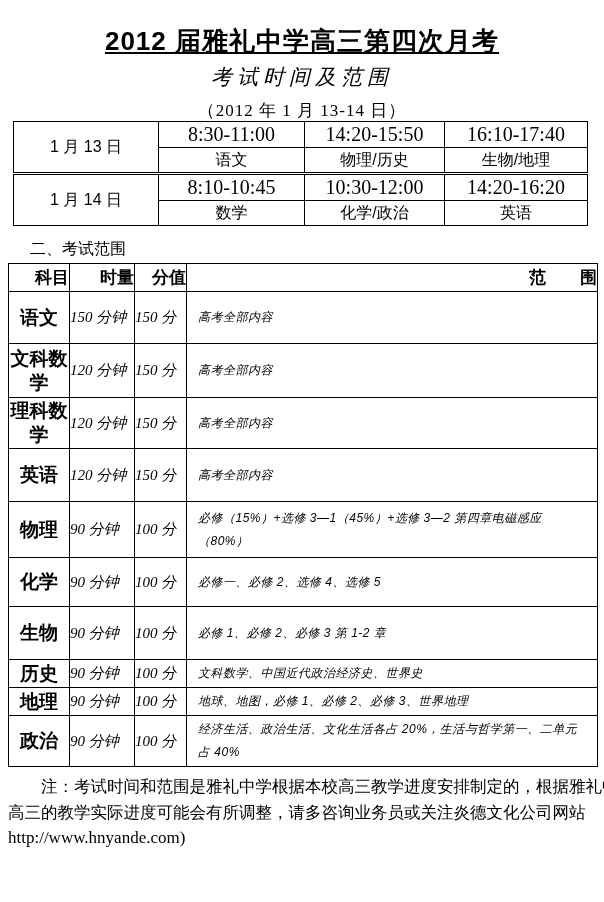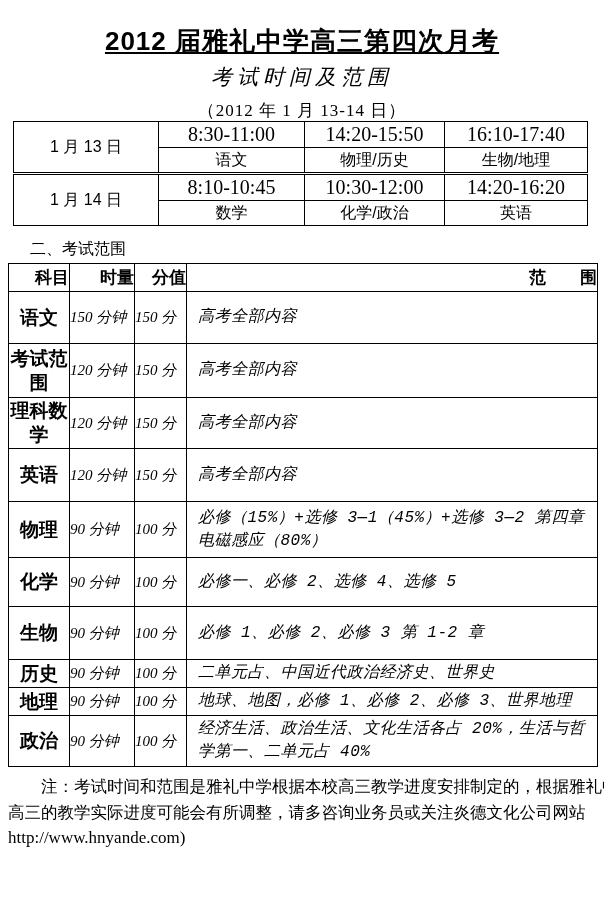--- a/index.html
+++ b/index.html
@@ -76,25 +76,25 @@
     font-family: "Liberation Sans", sans-serif;
     font-size: 19px; font-weight: bold;
     text-align: center; line-height: 24px;
   }
   .t2 td.dur, .t2 td.score {
     font-family: "Liberation Serif", serif;
     font-style: italic;
     font-size: 15px; 
   }
   .t2 td.range {
-    font-family: Liberation Mono, monospace;
-    font-style: italic;
-    font-size: 16px;
+    font-family: Liberation Sans, sans-serif;
+    font-style: italic;
+    font-size: 12px;
     text-align: left;
-    padding: 2px 4px 2px 11px;
+    padding: 2px 15px 2px 11px;
     line-height: 23px;
     letter-spacing: 0.5px;
   }
   .t2 tr.h52 { height: 52px; }
   .t2 tr.h54 { height: 54px; }
   .t2 tr.h51 { height: 51px; }
   .t2 tr.h53 { height: 53px; }
   .t2 tr.h56 { height: 56px; }
   .t2 tr.h49 { height: 49px; }
   .t2 tr.h27 { height: 27px; }
@@ -173,21 +173,21 @@
         <th>分值</th>
         <th>范　　围</th>
       </tr>
       <tr class="h52">
         <td class="subj">语文</td>
         <td class="dur">150 分钟</td>
         <td class="score">150 分</td>
         <td class="range">高考全部内容</td>
       </tr>
       <tr class="h54">
-        <td class="subj">考试范围</td>
+        <td class="subj">文科数学</td>
         <td class="dur">120 分钟</td>
         <td class="score">150 分</td>
         <td class="range">高考全部内容</td>
       </tr>
       <tr class="h51">
         <td class="subj">理科数学</td>
         <td class="dur">120 分钟</td>
         <td class="score">150 分</td>
         <td class="range">高考全部内容</td>
       </tr>
@@ -212,21 +212,21 @@
       <tr class="h53">
         <td class="subj">生物</td>
         <td class="dur">90 分钟</td>
         <td class="score">100 分</td>
         <td class="range">必修 1、必修 2、必修 3 第 1-2 章</td>
       </tr>
       <tr class="h27">
         <td class="subj">历史</td>
         <td class="dur">90 分钟</td>
         <td class="score">100 分</td>
-        <td class="range">二单元占、中国近代政治经济史、世界史</td>
+        <td class="range">文科数学、中国近代政治经济史、世界史</td>
       </tr>
       <tr class="h27">
         <td class="subj">地理</td>
         <td class="dur">90 分钟</td>
         <td class="score">100 分</td>
         <td class="range">地球、地图，必修 1、必修 2、必修 3、世界地理</td>
       </tr>
       <tr class="h43">
         <td class="subj">政治</td>
         <td class="dur">90 分钟</td>

